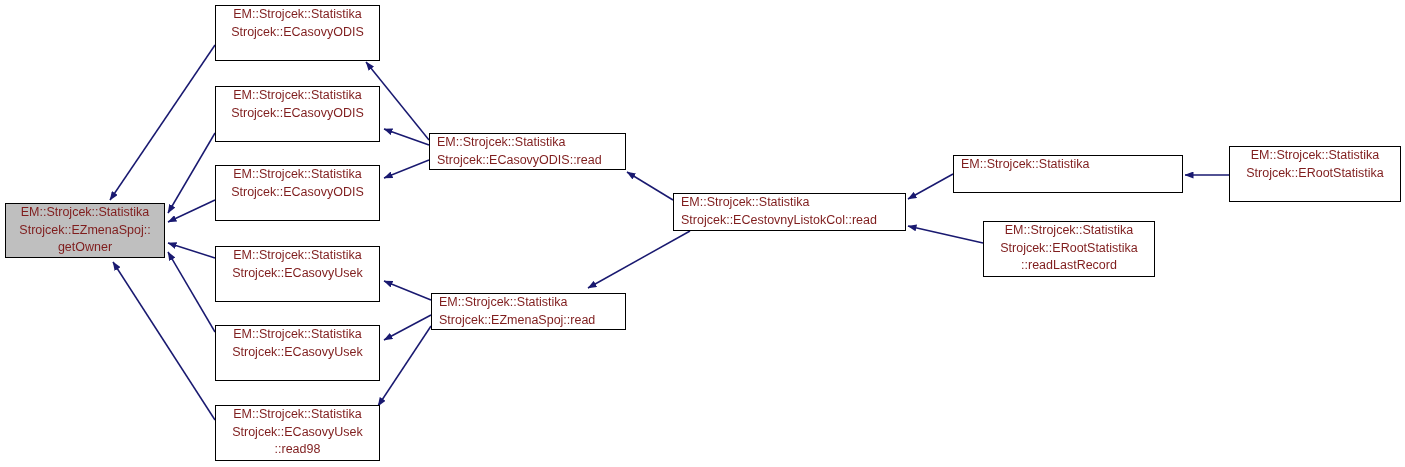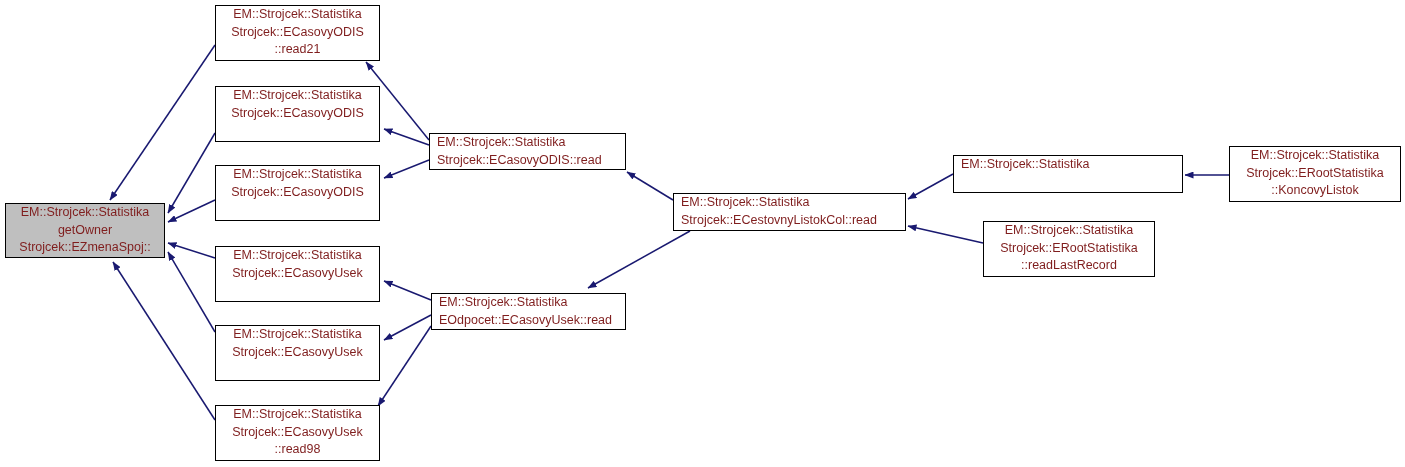--- a/index.html
+++ b/index.html
@@ -75,27 +75,26 @@
         <path d="M 673,200 L 627,172" marker-end="url(#arrowhead)"></path>
         <path d="M 690,231 L 588,288" marker-end="url(#arrowhead)"></path>
         <path d="M 953,174 L 908,199" marker-end="url(#arrowhead)"></path>
         <path d="M 983,243 L 908,226" marker-end="url(#arrowhead)"></path>
         <path d="M 1229,175 L 1185,175" marker-end="url(#arrowhead)"></path>
       </g>
   </svg>
   <div id="node-layer">
       <div class="node center root" style="left: 5px; top: 203px; width: 160px; height: 55px;">
         <div class="line">EM::Strojcek::Statistika</div>
+        <div class="line">Strojcek::EZmenaSpoj::</div>
         <div class="line">getOwner</div>
-        <div class="line">Strojcek::EZmenaSpoj::</div>
       </div>
       <div class="node center" style="left: 215px; top: 5px; width: 165px; height: 56px;">
         <div class="line">EM::Strojcek::Statistika</div>
         <div class="line">Strojcek::ECasovyODIS</div>
-        <div class="line">::read21</div>
       </div>
       <div class="node center" style="left: 215px; top: 86px; width: 165px; height: 56px;">
         <div class="line">EM::Strojcek::Statistika</div>
         <div class="line">Strojcek::ECasovyODIS</div>
       </div>
       <div class="node center" style="left: 215px; top: 165px; width: 165px; height: 56px;">
         <div class="line">EM::Strojcek::Statistika</div>
         <div class="line">Strojcek::ECasovyODIS</div>
       </div>
       <div class="node center" style="left: 215px; top: 246px; width: 165px; height: 56px;">
@@ -110,33 +109,32 @@
         <div class="line">EM::Strojcek::Statistika</div>
         <div class="line">Strojcek::ECasovyUsek</div>
         <div class="line">::read98</div>
       </div>
       <div class="node left" style="left: 429px; top: 133px; width: 197px; height: 37px;">
         <div class="line">EM::Strojcek::Statistika</div>
         <div class="line">Strojcek::ECasovyODIS::read</div>
       </div>
       <div class="node left" style="left: 431px; top: 293px; width: 195px; height: 37px;">
         <div class="line">EM::Strojcek::Statistika</div>
-        <div class="line">EOdpocet::ECasovyUsek::read</div>
+        <div class="line">Strojcek::EZmenaSpoj::read</div>
       </div>
       <div class="node left" style="left: 673px; top: 193px; width: 233px; height: 38px;">
         <div class="line">EM::Strojcek::Statistika</div>
         <div class="line">Strojcek::ECestovnyListokCol::read</div>
       </div>
       <div class="node left" style="left: 953px; top: 155px; width: 230px; height: 38px;">
         <div class="line">EM::Strojcek::Statistika</div>
       </div>
       <div class="node center" style="left: 983px; top: 221px; width: 172px; height: 56px;">
         <div class="line">EM::Strojcek::Statistika</div>
         <div class="line">Strojcek::ERootStatistika</div>
         <div class="line">::readLastRecord</div>
       </div>
       <div class="node center" style="left: 1229px; top: 146px; width: 172px; height: 56px;">
         <div class="line">EM::Strojcek::Statistika</div>
         <div class="line">Strojcek::ERootStatistika</div>
-        <div class="line">::KoncovyListok</div>
       </div>
     </div>
 </div>
 
 </body></html>

